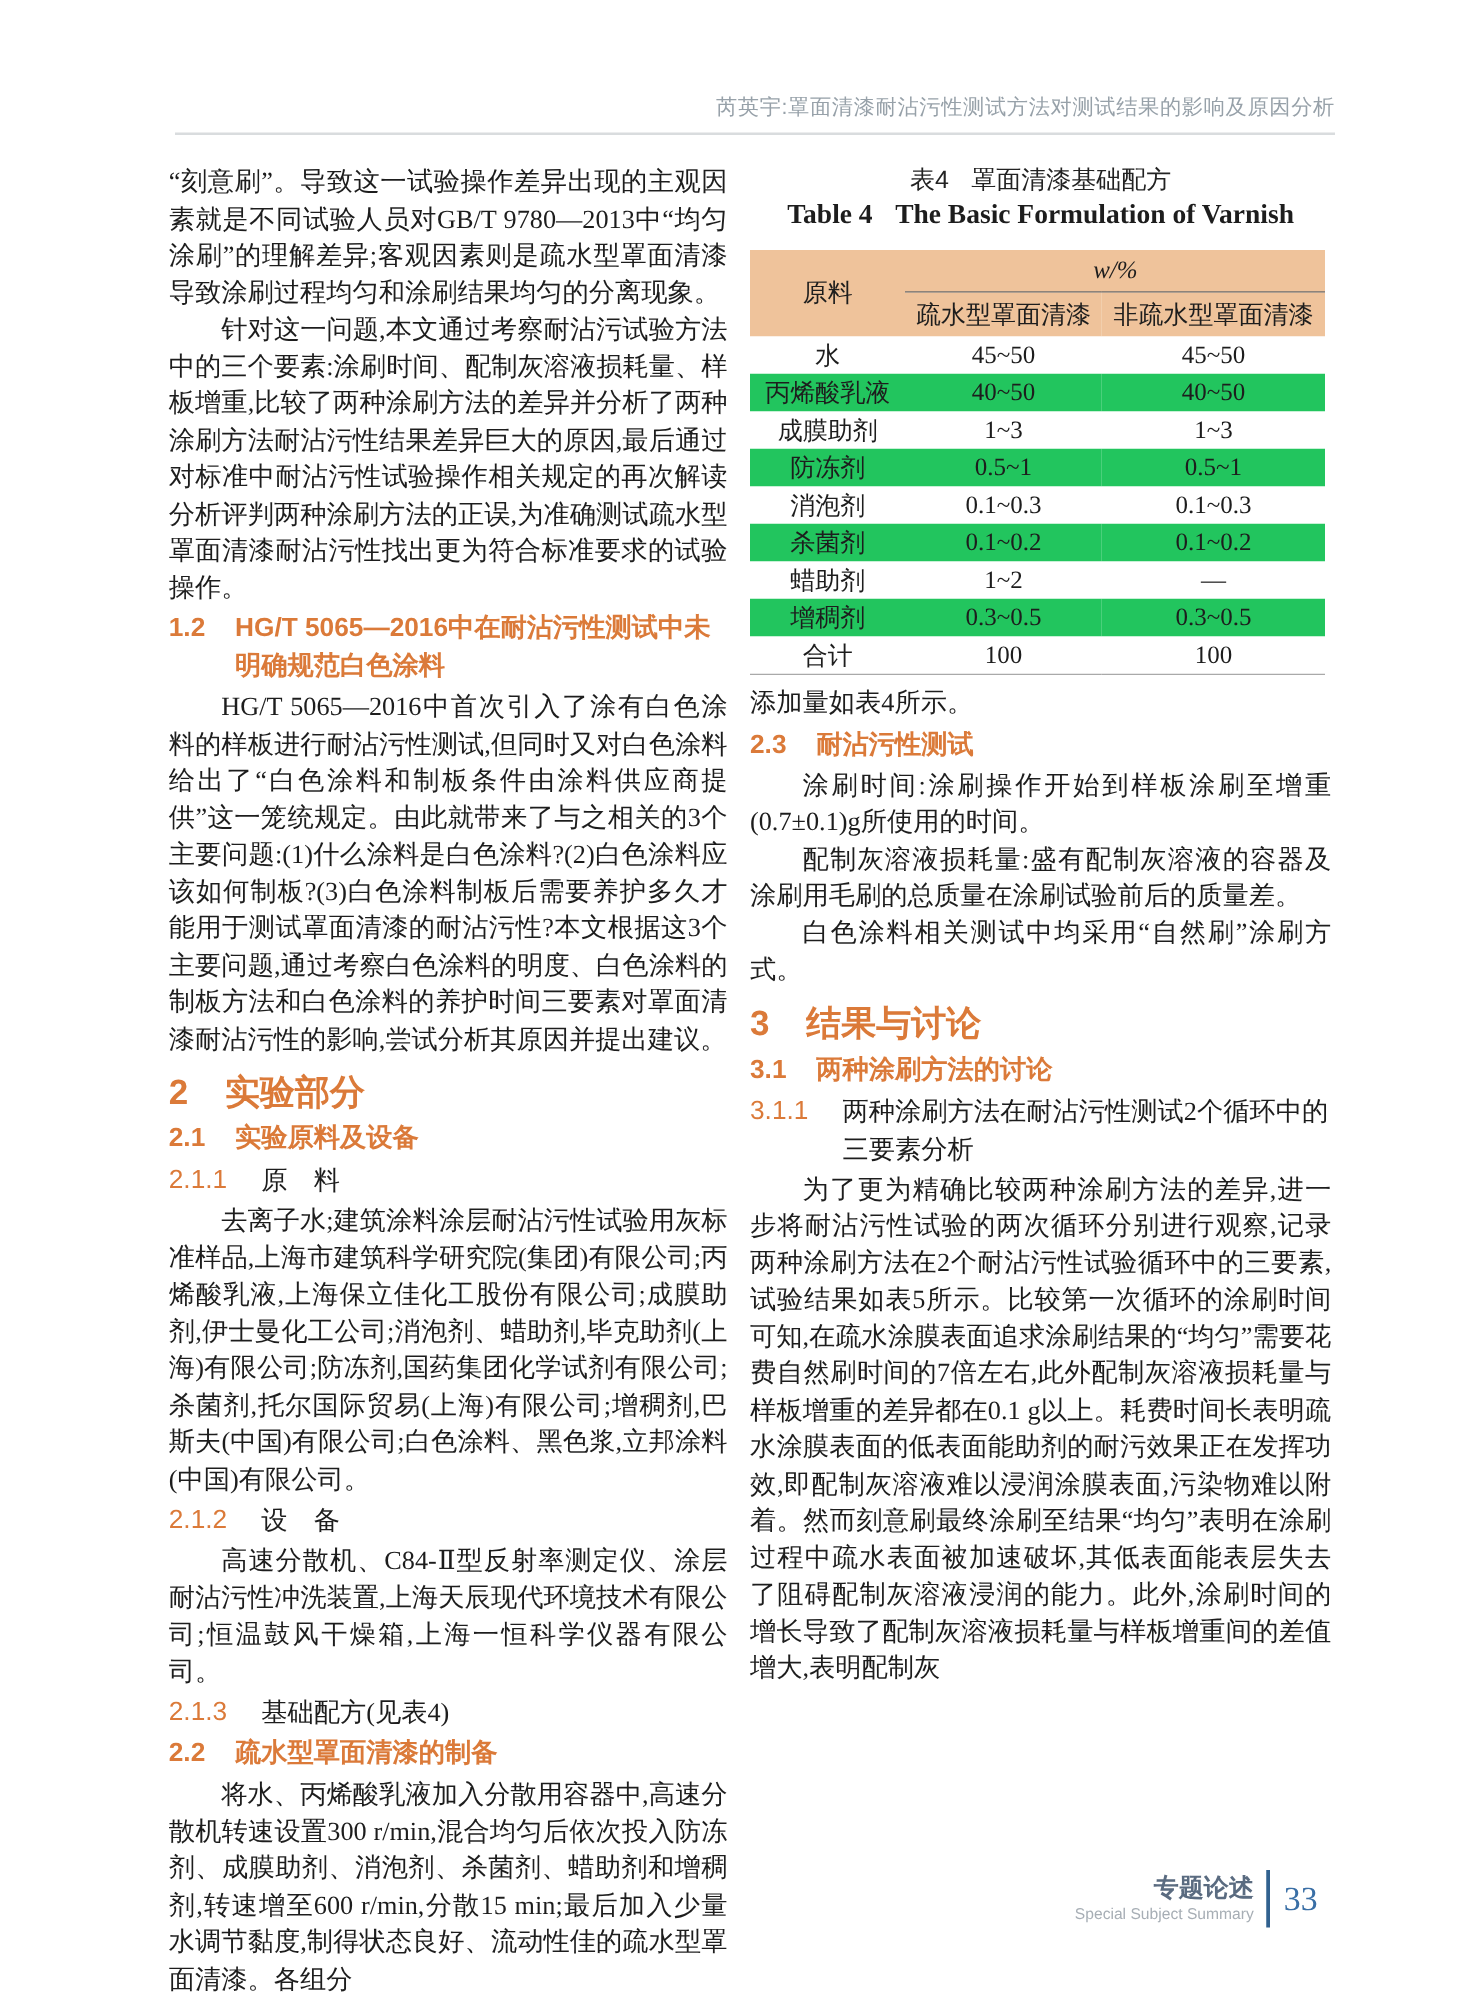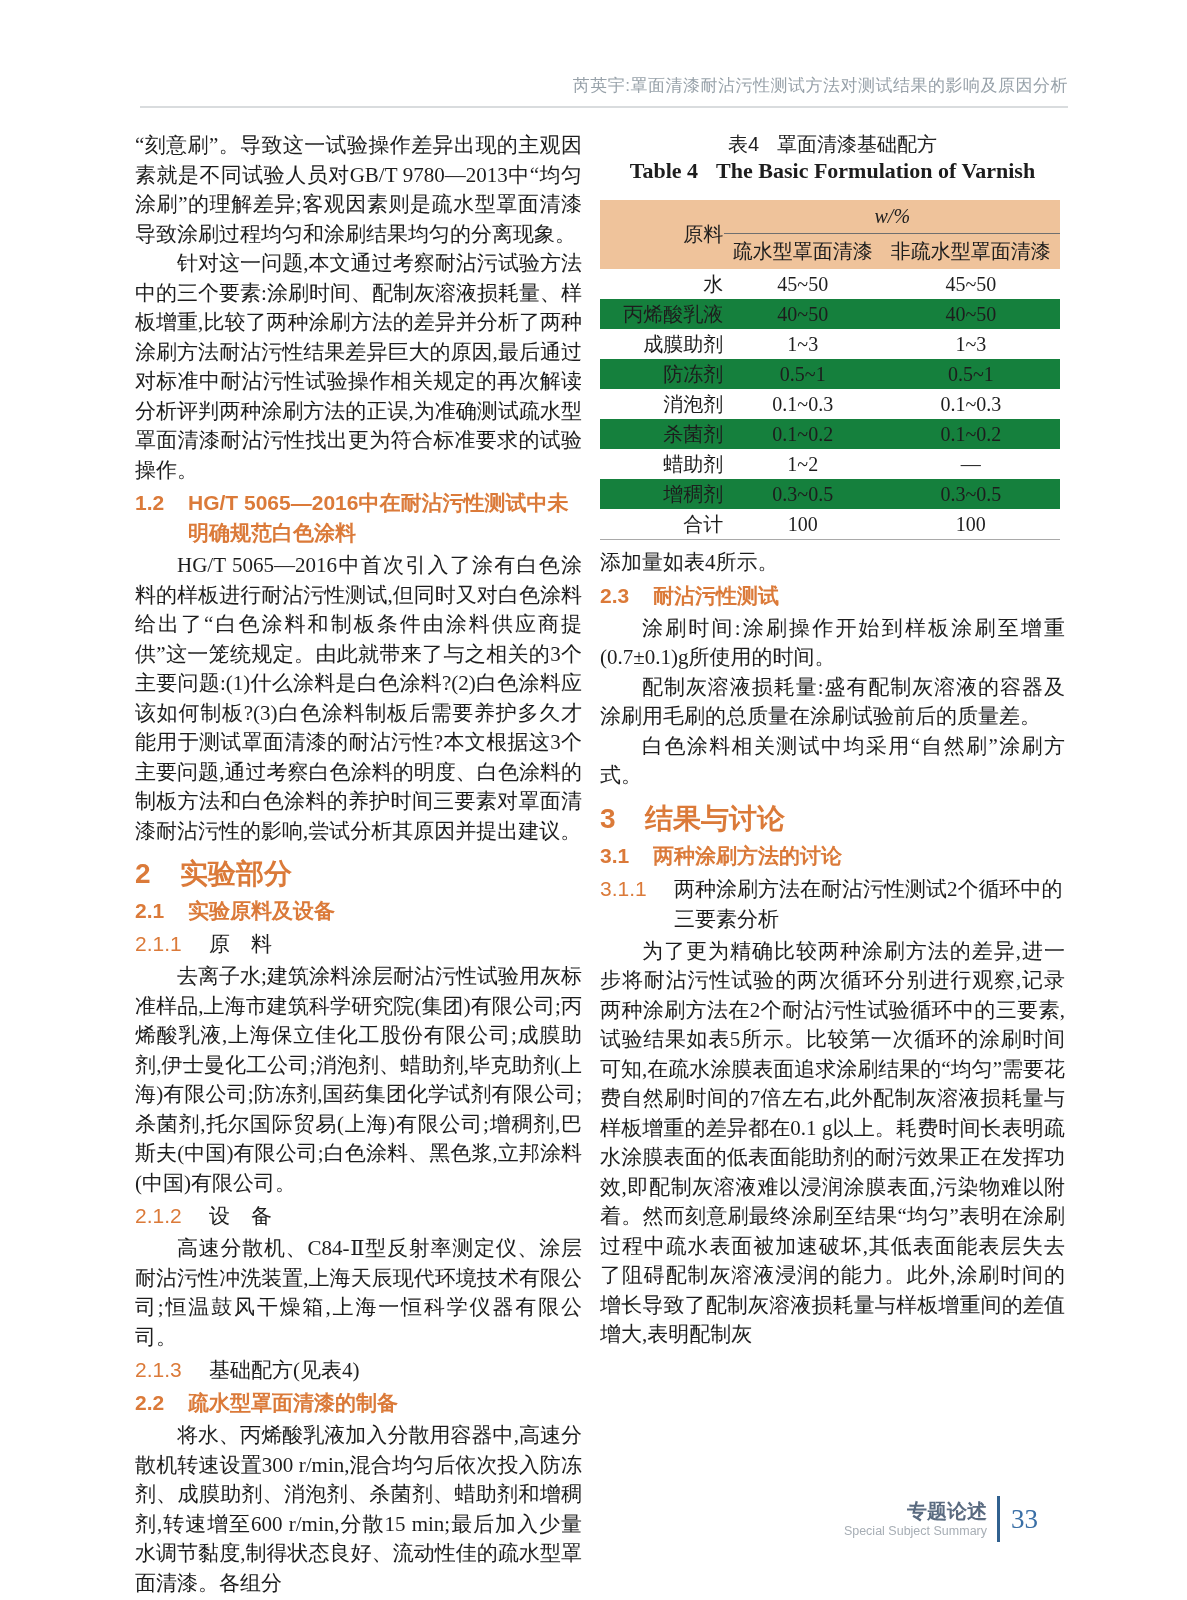--- a/index.html
+++ b/index.html
@@ -34,27 +34,27 @@
     font-family:"Liberation Sans","DejaVu Sans",sans-serif;color:#DB7A39;}
   .h-sub3 .htxt{flex:1 1 auto;color:#1d1d1d;}
   
   .tbl-title-cn{text-align:center;font-family:"Liberation Sans","DejaVu Sans",sans-serif;
     font-weight:normal;font-size:20px;line-height:27px;color:#222;}
   .tbl-title-cn .tlabel,.tbl-title-en .tlabel{margin-right:18px;}
   .tbl-title-en{text-align:center;font-weight:bold;font-size:22px;line-height:26px;margin-bottom:16px;}
   table.ftable{width:99%;border-collapse:collapse;font-size:20px;border-bottom:1px solid #a9a9a9;margin-bottom:8px;}
   table.ftable th{font-weight:normal;}
   table.ftable thead th{background:#EFC39B;}
-  table.ftable .mat{width:27%;text-align:right;}
+  table.ftable .mat{width:27%;text-align:center;}
   table.ftable th.wh{height:31px;font-style:italic;border-bottom:1px solid #6f6f6f;}
   table.ftable tr.subhead th{height:33px;text-align:center;}
   table.ftable tbody td{height:28px;text-align:center;}
-  table.ftable tbody tr.alt{background:#15803d;}
-  
-  .page-footer{position:absolute;top:1496px;right:149px;display:flex;align-items:center;}
+  table.ftable tbody tr.alt{background:#22c55e;}
+  
+  .page-footer{position:absolute;top:1496px;right:133px;display:flex;align-items:center;}
   .f-left{text-align:right;margin-right:10px;}
   .f-cn{font-family:"Liberation Sans","DejaVu Sans",sans-serif;font-weight:bold;
     font-size:20px;line-height:23px;color:#5a6b80;}
   .f-en{font-family:"Liberation Sans","DejaVu Sans",sans-serif;font-size:12.5px;
     line-height:16px;color:#a7aeb5;}
   .f-bar{width:3px;height:46px;background:#31618f;margin-right:11px;}
   .f-num{font-size:27px;color:#3a6fa6;}
 </style>
 </head>
 <body>

